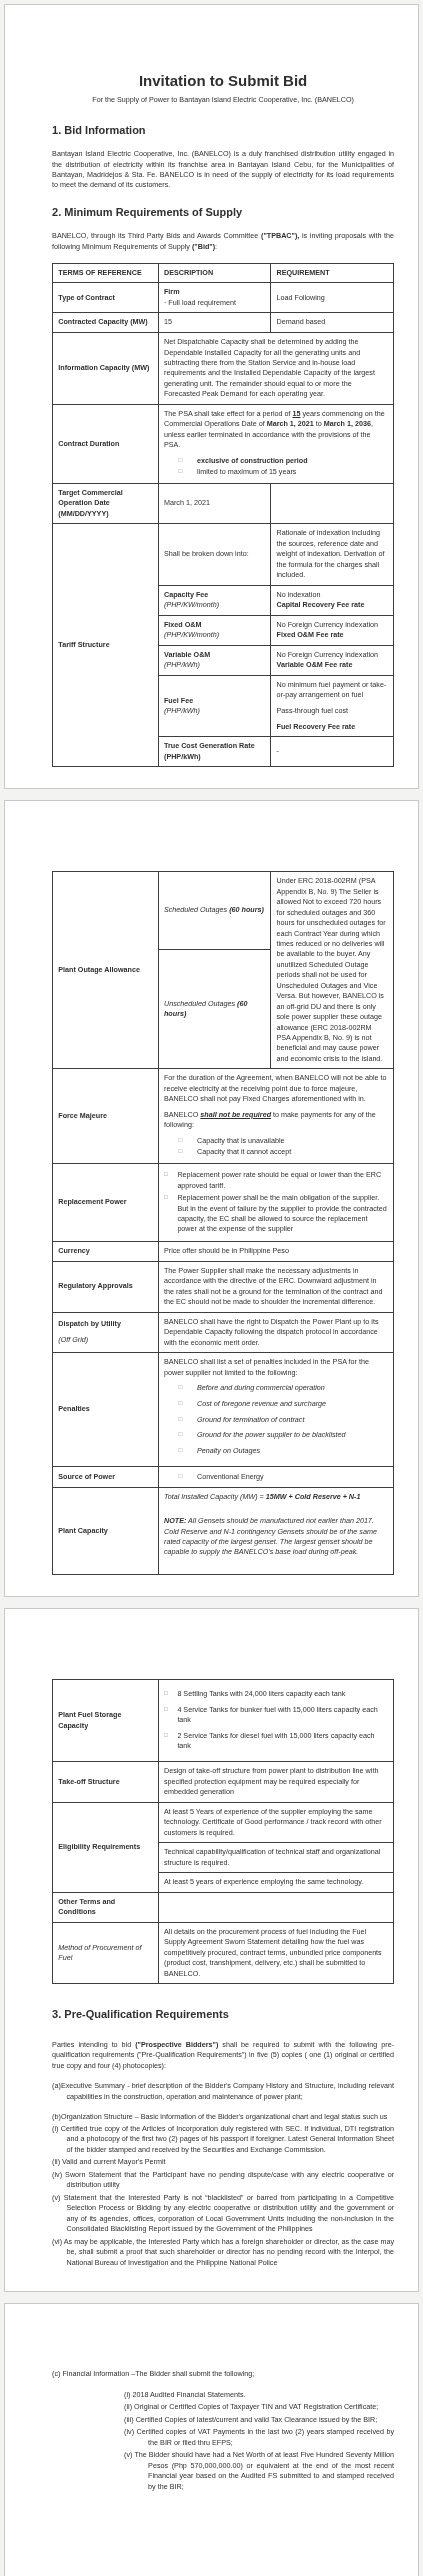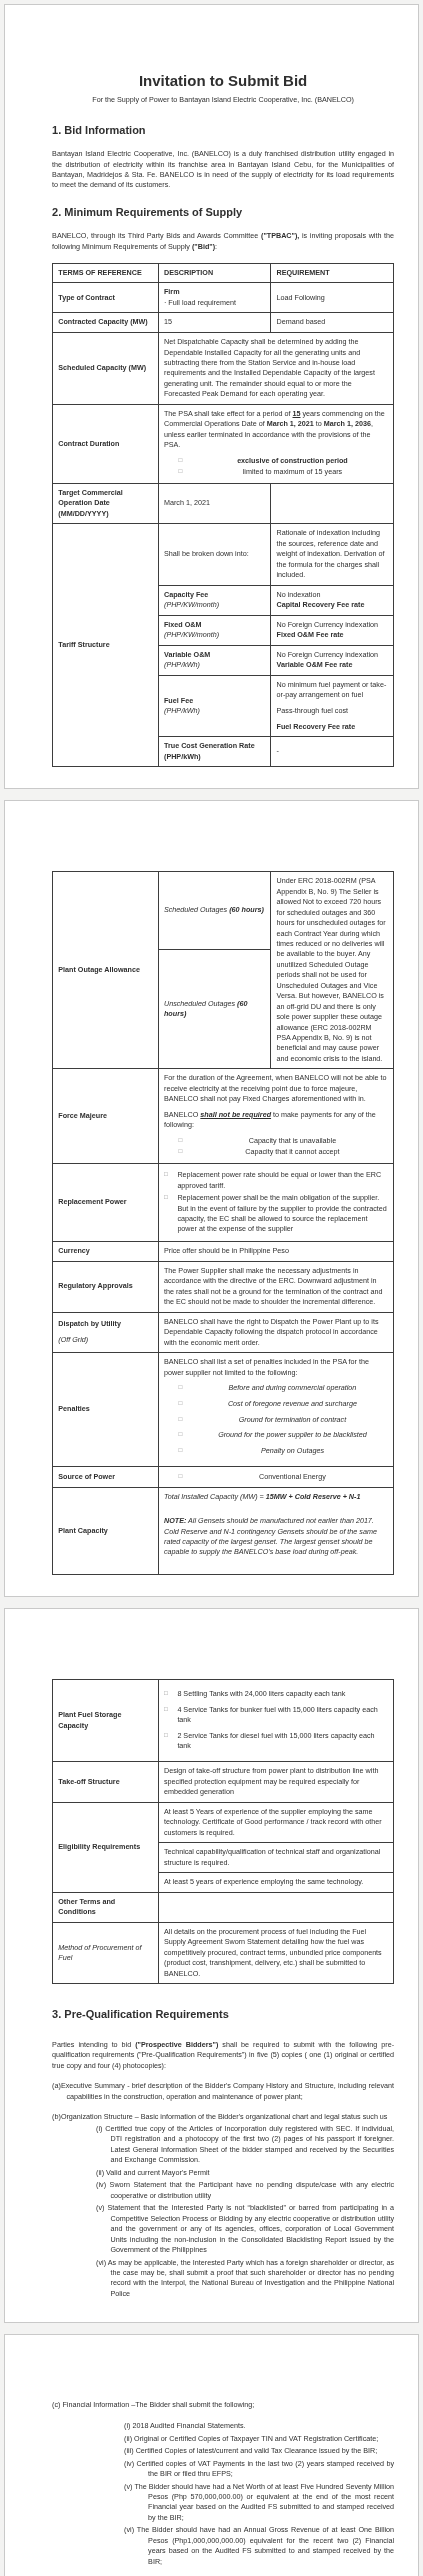--- a/index.html
+++ b/index.html
@@ -33,28 +33,28 @@
   table.tor th, table.tor td{
     border:1px solid #3d3d3d;
     padding:4.1px 5.2px;
     vertical-align:middle;
     text-align:left;
   }
   table.tor th{font-weight:bold;}
   col.c1{width:31%;} col.c2{width:33%;} col.c3{width:36%;}
   .cell-p{margin:0 0 5.2px 0;}
   .cell-p:last-child{margin-bottom:12px;}
-  .sq{position:relative;padding-left:33px;margin:1px 0;text-align:center;}
+  .sq{position:relative;padding-left:33px;margin:1px 0;}
   .sq::before{content:"\25A1";position:absolute;left:14.4px;top:0;color:#8a8a8a;font-size:6.2px;}
   .sq-tight{position:relative;padding-left:13.4px;margin:2.1px 0;}
   .sq-tight::before{content:"\25A1";position:absolute;left:0;top:0;color:#8a8a8a;font-size:6.2px;}
   .gap-list > div{margin:5.2px 0;}
 
   .hang{padding-left:14.4px;text-indent:-14.4px;margin:0 0 2.1px 0;text-align:justify;}
-  .indent-block{margin-left:44px;}
+  .indent-block{}
   .indent-block2{margin-left:60px;}
   .roman-item{padding-left:36px;text-indent:-24px;margin:0 0 2.1px 0;text-align:justify;}
 </style>
 </head>
 <body>
 
 <div class="page">
   <h1 class="doc-title">Invitation to Submit Bid</h1>
   <div class="subtitle">For the Supply of Power to Bantayan Island Electric Cooperative, Inc. (BANELCO)</div>
 
@@ -83,21 +83,21 @@
         <div>· Full load requirement</div>
       </td>
       <td>Load Following</td>
     </tr>
     <tr>
       <td class="b">Contracted Capacity (MW)</td>
       <td>15</td>
       <td>Demand based</td>
     </tr>
     <tr>
-      <td class="b">Scheduled Capacity (MW)</td>
+      <td class="b">Information Capacity (MW)</td>
       <td colspan="2">Net Dispatchable Capacity shall be determined by adding the Dependable Installed Capacity for all the generating units and subtracting there from the Station Service and in-house load requirements and the Installed Dependable Capacity of the largest generating unit. The remainder should equal to or more the Forecasted Peak Demand for each operating year.</td>
     </tr>
     <tr>
       <td class="b">Contract Duration</td>
       <td colspan="2">
         <p class="cell-p"><span>The PSA shall take effect for a period of </span><span class="b u">15</span><span> years commencing on the Commercial Operations Date of </span><span class="b">March 1, 2021</span><span> to </span><span class="b">March 1, 2036</span><span>, unless earlier terminated in accordance with the provisions of the PSA.</span></p>
         <div class="sq b">exclusive of construction period</div>
         <div class="sq">limited to maximum of 15 years</div>
       </td>
     </tr>
@@ -298,17 +298,16 @@
 </div>
 
 <div class="page">
   <p class="body-p hang">(c) Financial Information –The Bidder shall submit the following;</p>
   <div class="indent-block2" style="margin-bottom:13.4px;">
       <div class="roman-item">(i)    2018 Audited Financial Statements.</div>
       <div class="roman-item">(ii)   Original or Certified Copies of Taxpayer TIN and VAT Registration Certificate;</div>
       <div class="roman-item">(iii)  Certified Copies of latest/current and valid Tax Clearance issued by the BIR;</div>
       <div class="roman-item">(iv)  Certified copies of VAT Payments in the last two (2) years stamped received by the BIR or filed thru EFPS;</div>
       <div class="roman-item">(v)   The Bidder should have had a Net Worth of at least Five Hundred Seventy Million Pesos (Php 570,000,000.00) or equivalent at the end of the most recent  Financial year based on the Audited FS submitted to and stamped received by the BIR;</div>
-      <div class="roman-item">(vi)  The  Bidder  should  have  had  an  Annual  Gross  Revenue  of  at  least  One  Billion  Pesos (Php1,000,000,000.00)  equivalent  for  the  recent  two  (2)  Financial  years  based  on  the Audited FS submitted to and stamped received by the BIR;</div>
     </div>
 
 </div>
 
 
 </body></html>

